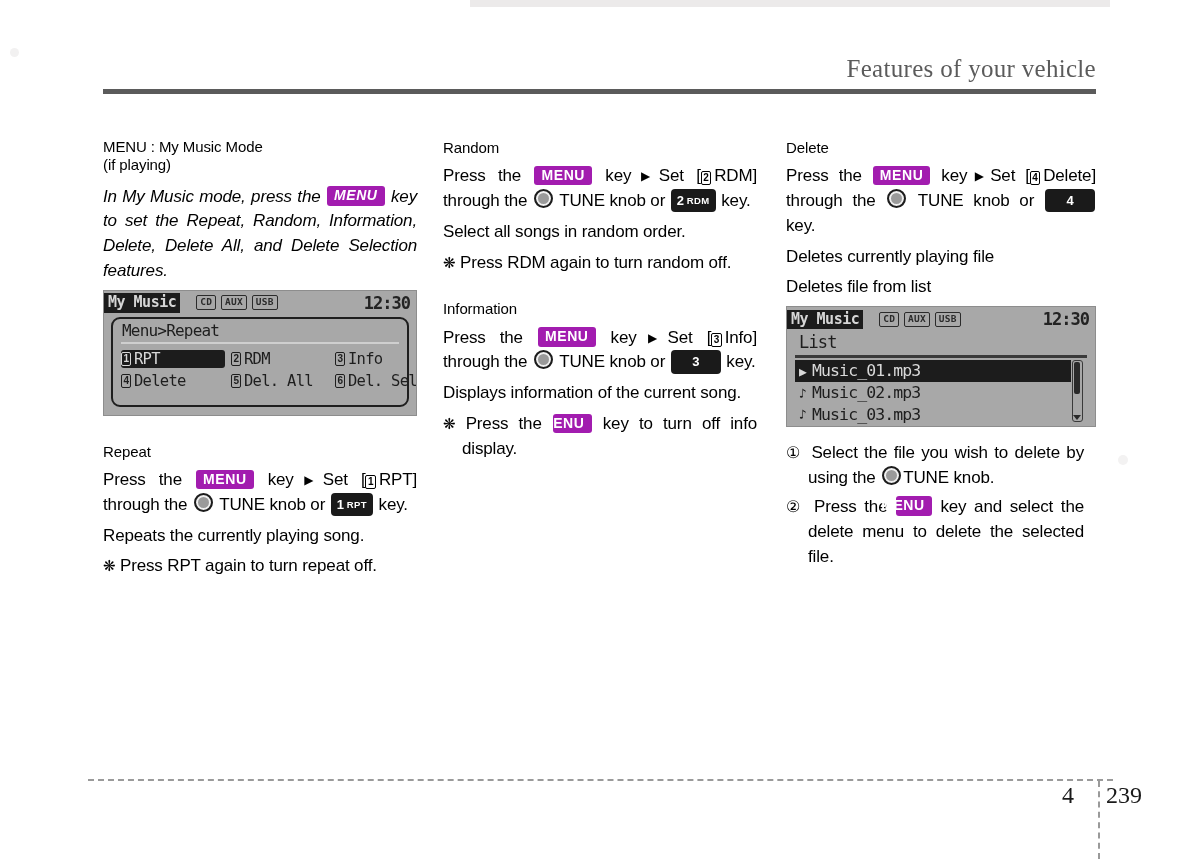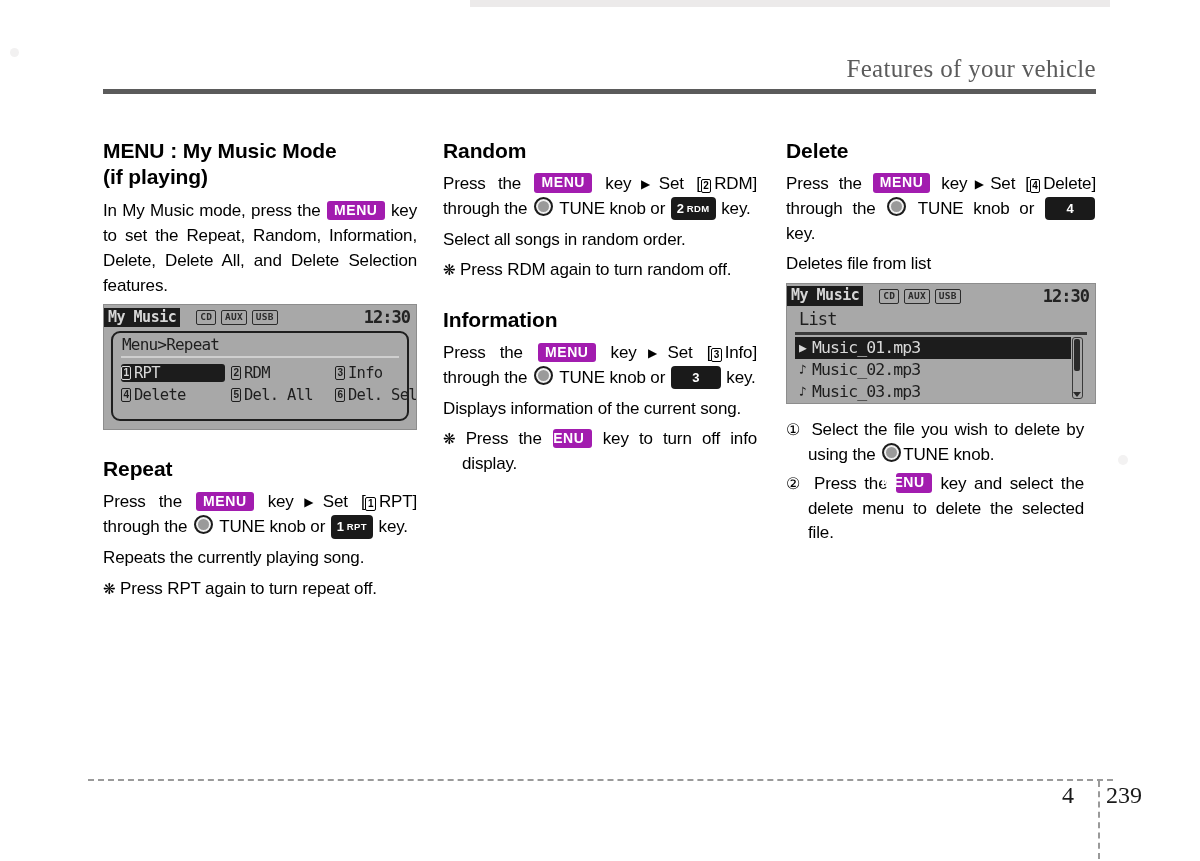--- a/index.html
+++ b/index.html
@@ -61,38 +61,38 @@
   
   .col {
     position: absolute;
     top: 138px;
   }
   .col-1 { left: 103px;  width: 314px; }
   .col-2 { left: 443px;  width: 314px; }
   .col-3 { left: 786px;  width: 310px; }
 
   h2.sec-title {
-    font-size: 21px;
-    font-weight: bold;
+    font-size: 15px;
+    font-weight: normal;
     margin: 0 0 7px 0;
     line-height: 1.28;
     letter-spacing: -0.1px;
   }
   h2.sec-title.tight { line-height: 1.22; }
 
   p.body {
     font-size: 17px;
     line-height: 1.46;
     margin: 0 0 6px 0;
     text-align: justify;
     text-justify: inter-word;
     letter-spacing: -0.15px;
   }
   p.body.nojust { text-align: left; }
-  p.gap-top { margin-top: 10px; }
+  p.gap-top { margin-top: 10px; font-style: italic; }
 
   .indent-1 {
     margin-left: 18px;
     text-align: justify;
   }
 
   
   .note {
     font-size: 17px;
     line-height: 1.46;
@@ -516,20 +516,21 @@
     <span>Press the</span>
     <span class="key-badge">MENU</span>
     <span>key</span><span class="arrow-glyph">▶</span><span>Set [</span><span class="cnum" style="color:#000;">4</span><span>Delete]</span>
     <span>through the</span>
     <span class="tune-knob"></span>
     <span>TUNE knob or</span>
     <span class="num-key-badge" style="min-width:38px;"><span class="nk-num">4</span></span>
     <span>key.</span>
   </p>
 
+  <p class="body nojust indent-1">Deletes currently playing file</p>
   <p class="body nojust indent-1">Deletes file from list</p>
 
   <div class="lcd lcd-list">
     <div class="lcd-topbar">
       <span class="lcd-mode">My Music</span>
       <span class="lcd-src-group">
         <span class="lcd-src">CD</span>
         <span class="lcd-src">AUX</span>
         <span class="lcd-src">USB</span>
       </span>

